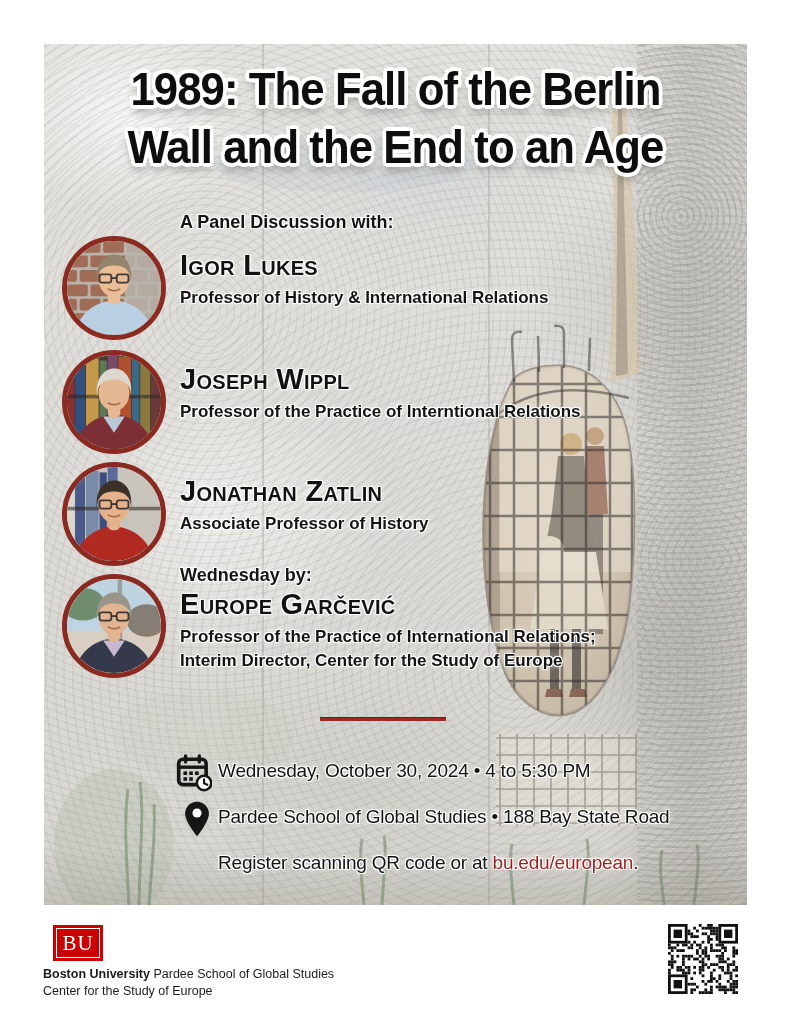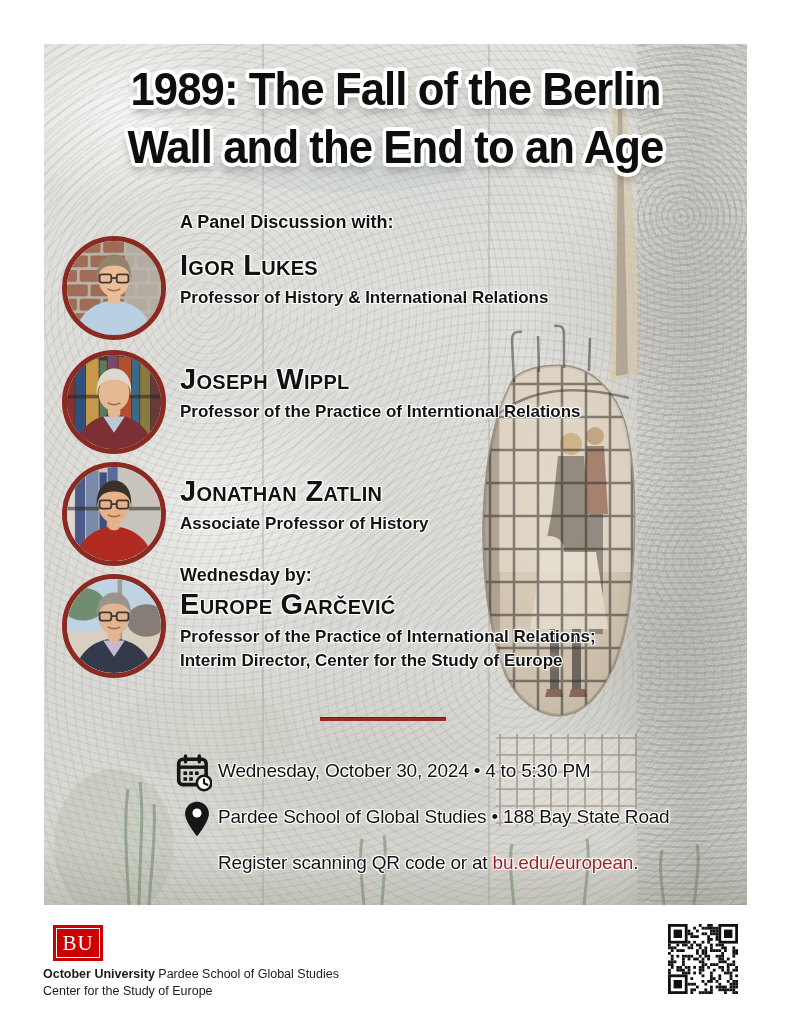--- a/index.html
+++ b/index.html
@@ -370,21 +370,21 @@
     <div class="abs evtline halo" style="left:174px;top:808px">
       <span>Register scanning QR code or at </span><span class="reg-link">bu.edu/european</span><span>.</span>
     </div>
   </div>
 
   <div class="bu-logo">
     <div class="inner"></div>
     <div class="bu-text">BU</div>
   </div>
   <div class="org1">
-    <b>October University</b><span> Pardee School of Global Studies</span>
+    <b>Boston University</b><span> Pardee School of Global Studies</span>
   </div>
   <div class="org2">Center for the Study of Europe</div>
 
   <div class="qr">
       <svg width="70" height="70" viewBox="0 0 70 70" xmlns="http://www.w3.org/2000/svg">
     <rect width="70" height="70" fill="#fff"></rect>
         <rect x="30.80" y="0.00" width="2.80" height="2.80" fill="#111"></rect>
         <rect x="39.20" y="0.00" width="2.80" height="2.80" fill="#111"></rect>
         <rect x="42.00" y="0.00" width="2.80" height="2.80" fill="#111"></rect>
         <rect x="25.20" y="2.80" width="2.80" height="2.80" fill="#111"></rect>

